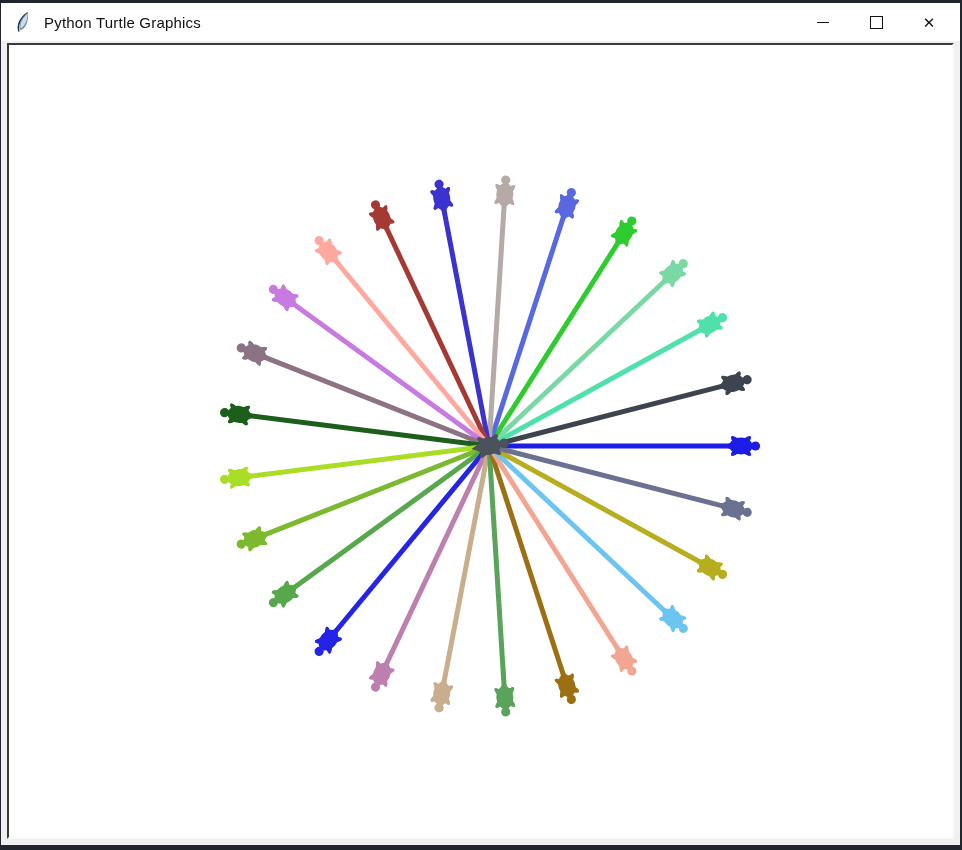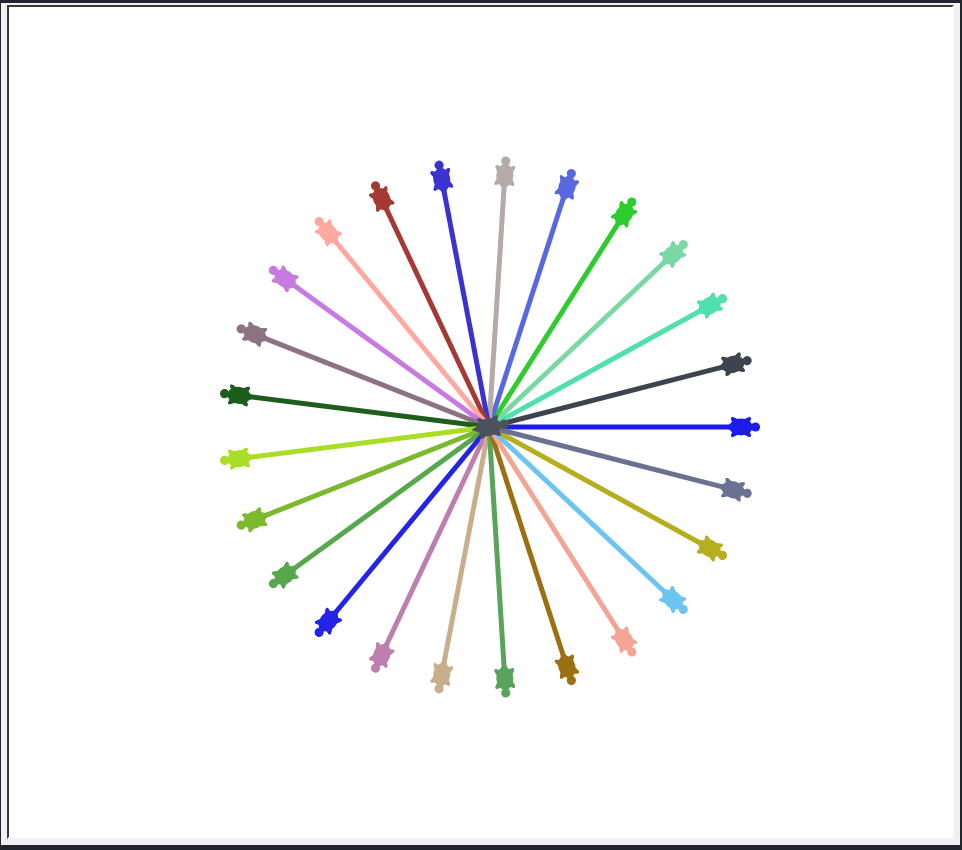--- a/index.html
+++ b/index.html
@@ -38,20 +38,38 @@
     border-right:2px solid #fafafa;border-bottom:2px solid #fafafa;
     background:#ffffff;
   }
   svg.scene{display:block;width:100%;height:100%;}
 </style>
 </head>
 <body>
 
 <div class="window">
 
+  <div class="titlebar">
+    <svg class="app-icon" viewBox="0 0 18 22">
+      <path d="M13.5 1 C10 3 5.5 8 4.2 12.5 C3.2 16 3.6 19 4.6 21 L5.6 20.4 C4.9 18.4 4.8 15.8 5.7 12.9 C7 8.7 10.6 4.2 13.9 2.2 Z" fill="#1d2f45"></path>
+      <path d="M13.8 1.6 C11 3.6 7.6 7.6 6.2 11.8 C5.3 14.6 5.3 17.3 5.9 19.3 C7.8 18.9 10 17.4 11.4 15.2 C13.6 11.8 14.6 6.3 13.8 1.6 Z" fill="#6c8fb2"></path>
+      <path d="M13.6 2.4 C11.2 4.4 8.4 8 7.1 11.8 C6.5 13.7 6.3 15.6 6.5 17.3 C8 16.7 9.7 15.2 10.8 13.2 C12.6 10.1 13.7 6.2 13.6 2.4 Z" fill="#cfdbe6"></path>
+    </svg>
+    <span class="title-text">Python Turtle Graphics</span>
+    <span class="titlebar-spacer"></span>
+    <div class="win-btn" aria-label="minimize">
+      <span class="min-glyph"></span>
+    </div>
+    <div class="win-btn" aria-label="maximize">
+      <span class="max-glyph"></span>
+    </div>
+    <div class="win-btn">
+      <span class="close-glyph">✕</span>
+    </div>
+  </div>
 
   <div class="canvas-frame">
     <div class="turtle-canvas-border">
       <svg class="scene" id="scene" viewBox="0 0 943 790" preserveAspectRatio="xMidYMid meet">
           <line x1="480" y1="400" x2="725" y2="400" stroke="#1d1de8" stroke-width="5"></line>
           <line x1="480" y1="400" x2="717.3028744765146" y2="339.0709776446106" stroke="#3d4450" stroke-width="5"></line>
           <line x1="480" y1="400" x2="694.6951366107465" y2="281.97034984507974" stroke="#50e0ac" stroke-width="5"></line>
           <line x1="480" y1="400" x2="658.5973137182458" y2="232.2859590474713" stroke="#79d8a4" stroke-width="5"></line>
           <line x1="480" y1="400" x2="611.2775647698542" y2="193.1396582520063" stroke="#2ecc2e" stroke-width="5"></line>
           <line x1="480" y1="400" x2="555.7091636218621" y2="166.9911535076874" stroke="#5868e0" stroke-width="5"></line>

